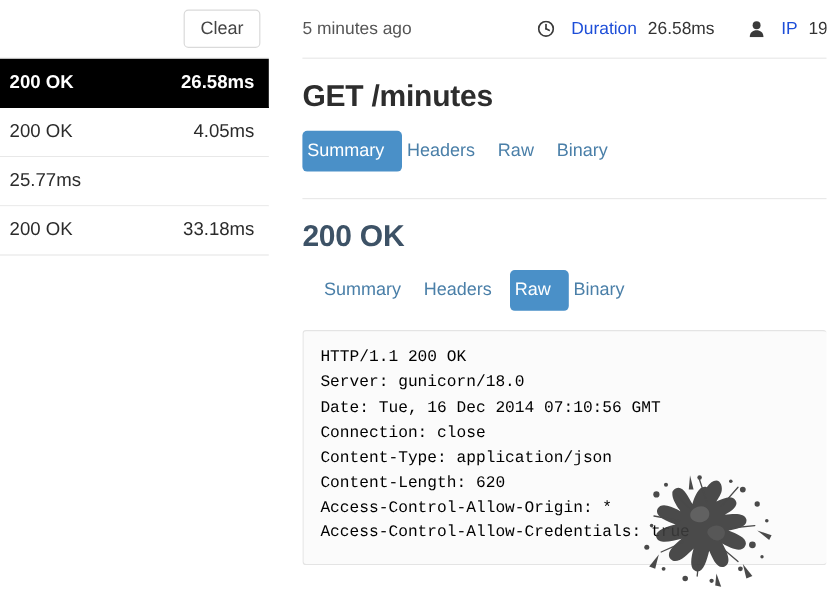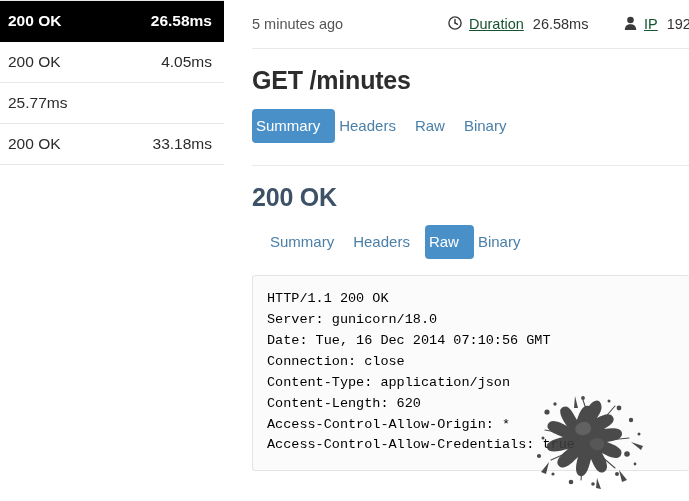--- a/index.html
+++ b/index.html
@@ -100,38 +100,37 @@
   .meta-bar {
     height: 48px;
     display: flex;
     align-items: center;
     font-size: 14.5px;
     color: #555555;
     white-space: nowrap;
   }
   .meta-item {
     display: flex;
-    align-items: flex-start;
+    align-items: center;
   }
   .meta-time {
     width: 196px;
     flex: 0 0 196px;
     color: #555555;
   }
   .meta-duration {
     width: 176px;
     flex: 0 0 176px;
   }
   .meta-ip {
     flex: 0 0 auto;
   }
   .meta-label {
-    color: #14532d;
-    margin-left: 7px;
-    text-decoration: underline;
+    color: #1d4ed8;
+    margin-left: 14px;
   }
   .meta-value {
     color: #333333;
     margin-left: 9px;
   }
 
   .icon {
     display: inline-block;
     line-height: 0;
     flex: 0 0 auto;
@@ -218,20 +217,23 @@
     opacity: 0.92;
   }
 </style>
 </head>
 <body>
 
 <div id="app">
 
   <div class="sidebar">
 
+    <div class="sidebar-toolbar">
+      <button class="clear-button">Clear</button>
+    </div>
 
     <ul class="req-list">
 
       <li class="req-row selected">
         <span class="req-status">200 OK</span>
         <span class="req-time">26.58ms</span>
       </li>
 
       <li class="req-row">
         <span class="req-status">200 OK</span>

